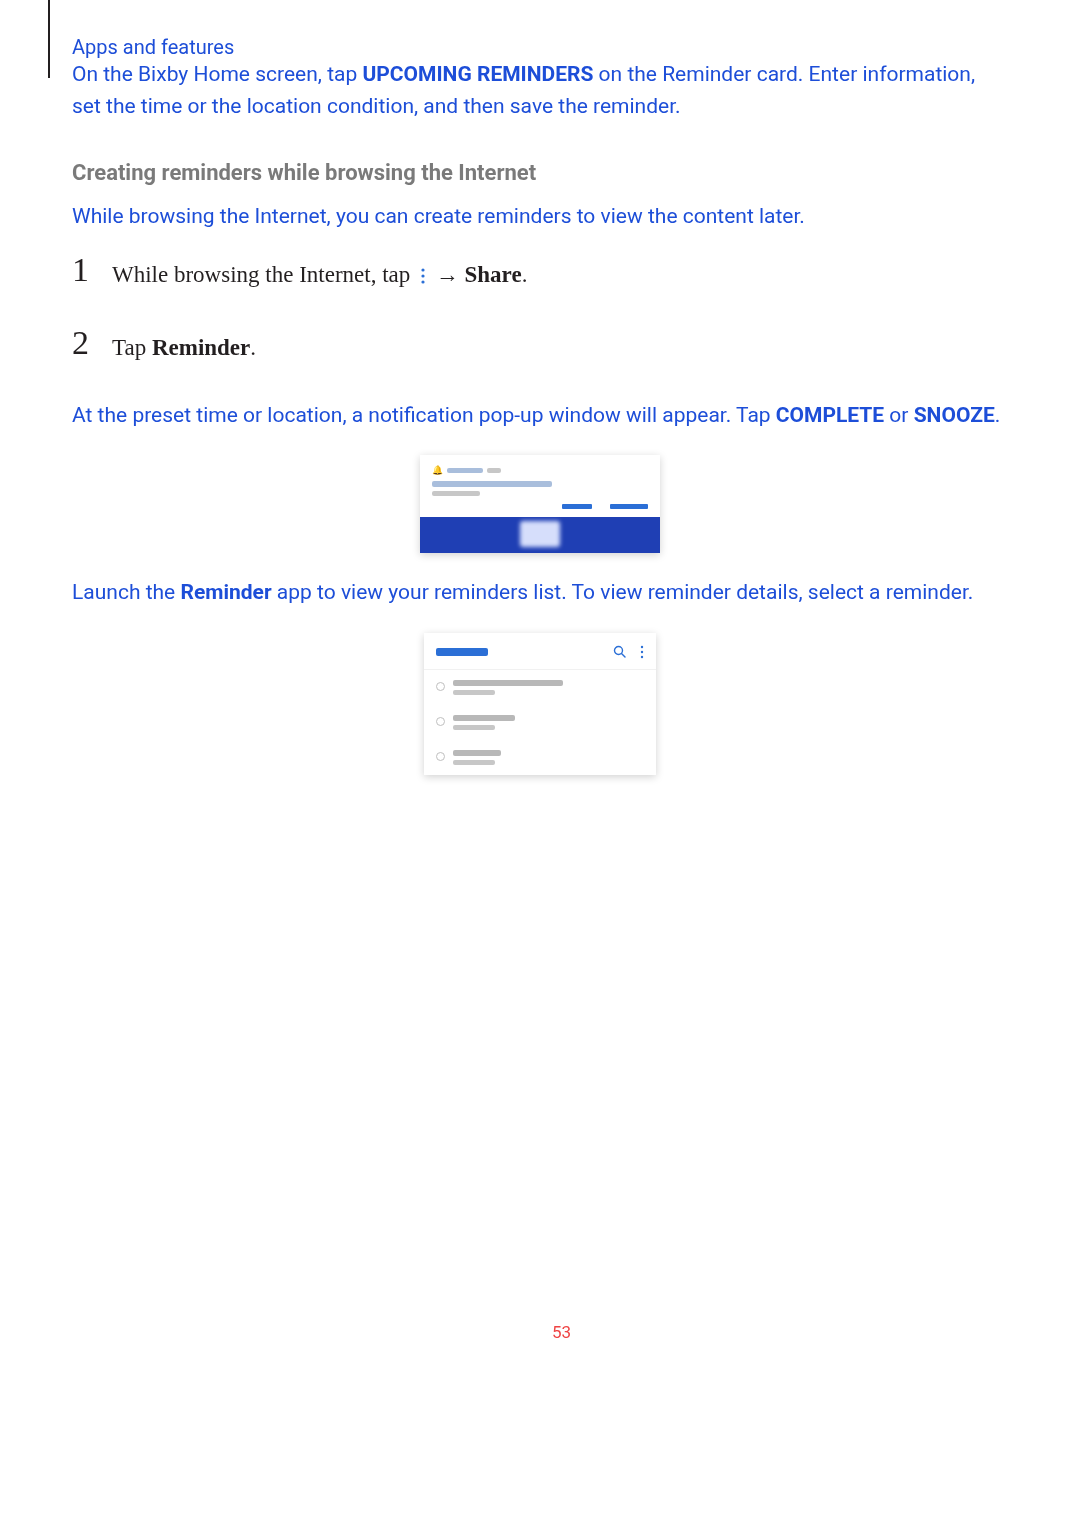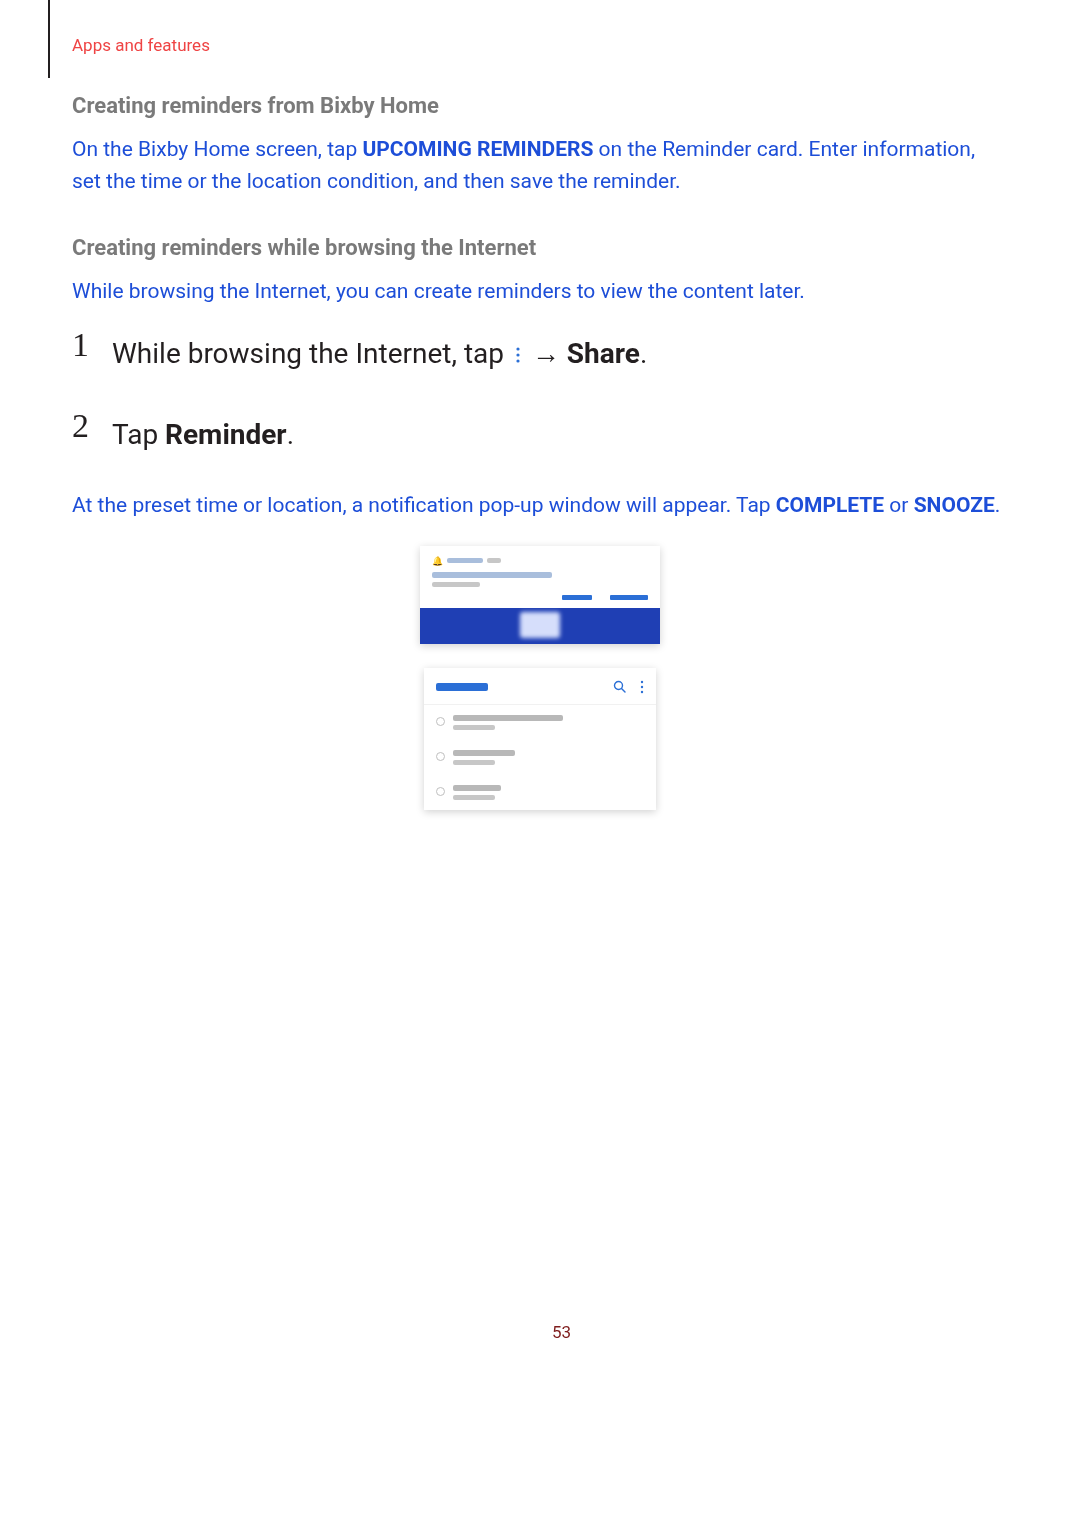--- a/index.html
+++ b/index.html
@@ -16,22 +16,22 @@
       left: 48px;
       top: 0;
       width: 2px;
       height: 78px;
       background: #231f20;
     }
     .content {
       padding: 35px 72px 0 72px;
     }
     .breadcrumb {
-      font-size: 17px;
-      color: #ef4444;
+      font-size: 20px;
+      color: #1d4ed8;
       font-weight: 400;
     }
     .sub-section-heading {
       font-size: 22px;
       font-weight: 700;
       color: #7a7a7a;
       margin-top: 38px;
       margin-bottom: 16px;
     }
     .body-text {
@@ -54,24 +54,25 @@
       font-size: 34px;
       font-weight: 400;
       line-height: 1;
       min-width: 40px;
       color: #231f20;
       font-family: Georgia, "Times New Roman", serif;
       letter-spacing: -1px;
     }
     .step-body { flex: 1; padding-top: 4px; }
     .step-body p {
-      font-size: 28px;
+      font-size: 23px;
       line-height: 1.55;
       margin-bottom: 16px;
       color: #231f20;
+      font-family: Liberation Serif, serif;
     }
     .inline-icon {
       display: inline-flex;
       vertical-align: middle;
       margin: 0 3px;
     }
     .figure-wrap {
       display: flex;
       justify-content: center;
       margin: 24px 0 24px 0;
@@ -101,35 +102,34 @@
     .rem-head .icns{display:flex; align-items:center; gap:14px; color:#2b6fd6;}
     .rem-item { display:flex; align-items:flex-start; gap:8px; padding:10px 12px; }
     .rem-circle{ width:9px; height:9px; border:1.5px solid #bfbfbf; border-radius:50%; margin-top:2px;}
     .rem-lines{ display:flex; flex-direction:column; gap:4px;}
     .page-num {
       position: absolute;
       bottom: 185px;
       left: 0; right: 0;
       text-align: center;
       font-size: 17px;
-      color: #7f1d1d;
+      color: #ef4444;
       margin-left: 43px;
     }
     svg { display:block; }
   </style>
 </head>
 <body>
 
 <div class="page-rule"></div>
 
 <div class="content">
 
   <div class="breadcrumb">Apps and features</div>
 
-  <div class="sub-section-heading">Creating reminders from Bixby Home</div>
   <p class="body-text">
     <span>On the Bixby Home screen, tap </span><span class="bold">UPCOMING REMINDERS</span><span> on the Reminder card. Enter information, set the time or the location condition, and then save the reminder.</span>
   </p>
 
   <div class="sub-section-heading">Creating reminders while browsing the Internet</div>
   <p class="body-text">While browsing the Internet, you can create reminders to view the content later.</p>
 
   <ol class="step-list">
     <li class="step-item">
       <div class="step-num">1</div>
@@ -173,20 +173,23 @@
           <span class="blur-btn"></span>
           <span class="blur-btn wide"></span>
         </div>
       </div>
       <div class="notif-bottom">
           <div class="big"></div>
         </div>
     </div>
   </div>
 
+  <p class="body-text">
+    <span>Launch the </span><span class="bold">Reminder</span><span> app to view your reminders list. To view reminder details, select a reminder.</span>
+  </p>
 
   <div class="figure-wrap">
     <div class="fig-shadow rem-list">
       <div class="rem-head">
         <span class="title-bar"></span>
         <div class="icns">
           <span>
               <svg width="13" height="13" viewBox="0 0 13 13">
                 <circle cx="5.5" cy="5.5" r="4" fill="none" stroke="#2b6fd6" stroke-width="1.4"></circle>
                 <line x1="8.5" y1="8.5" x2="12" y2="12" stroke="#2b6fd6" stroke-width="1.4" stroke-linecap="round"></line>

